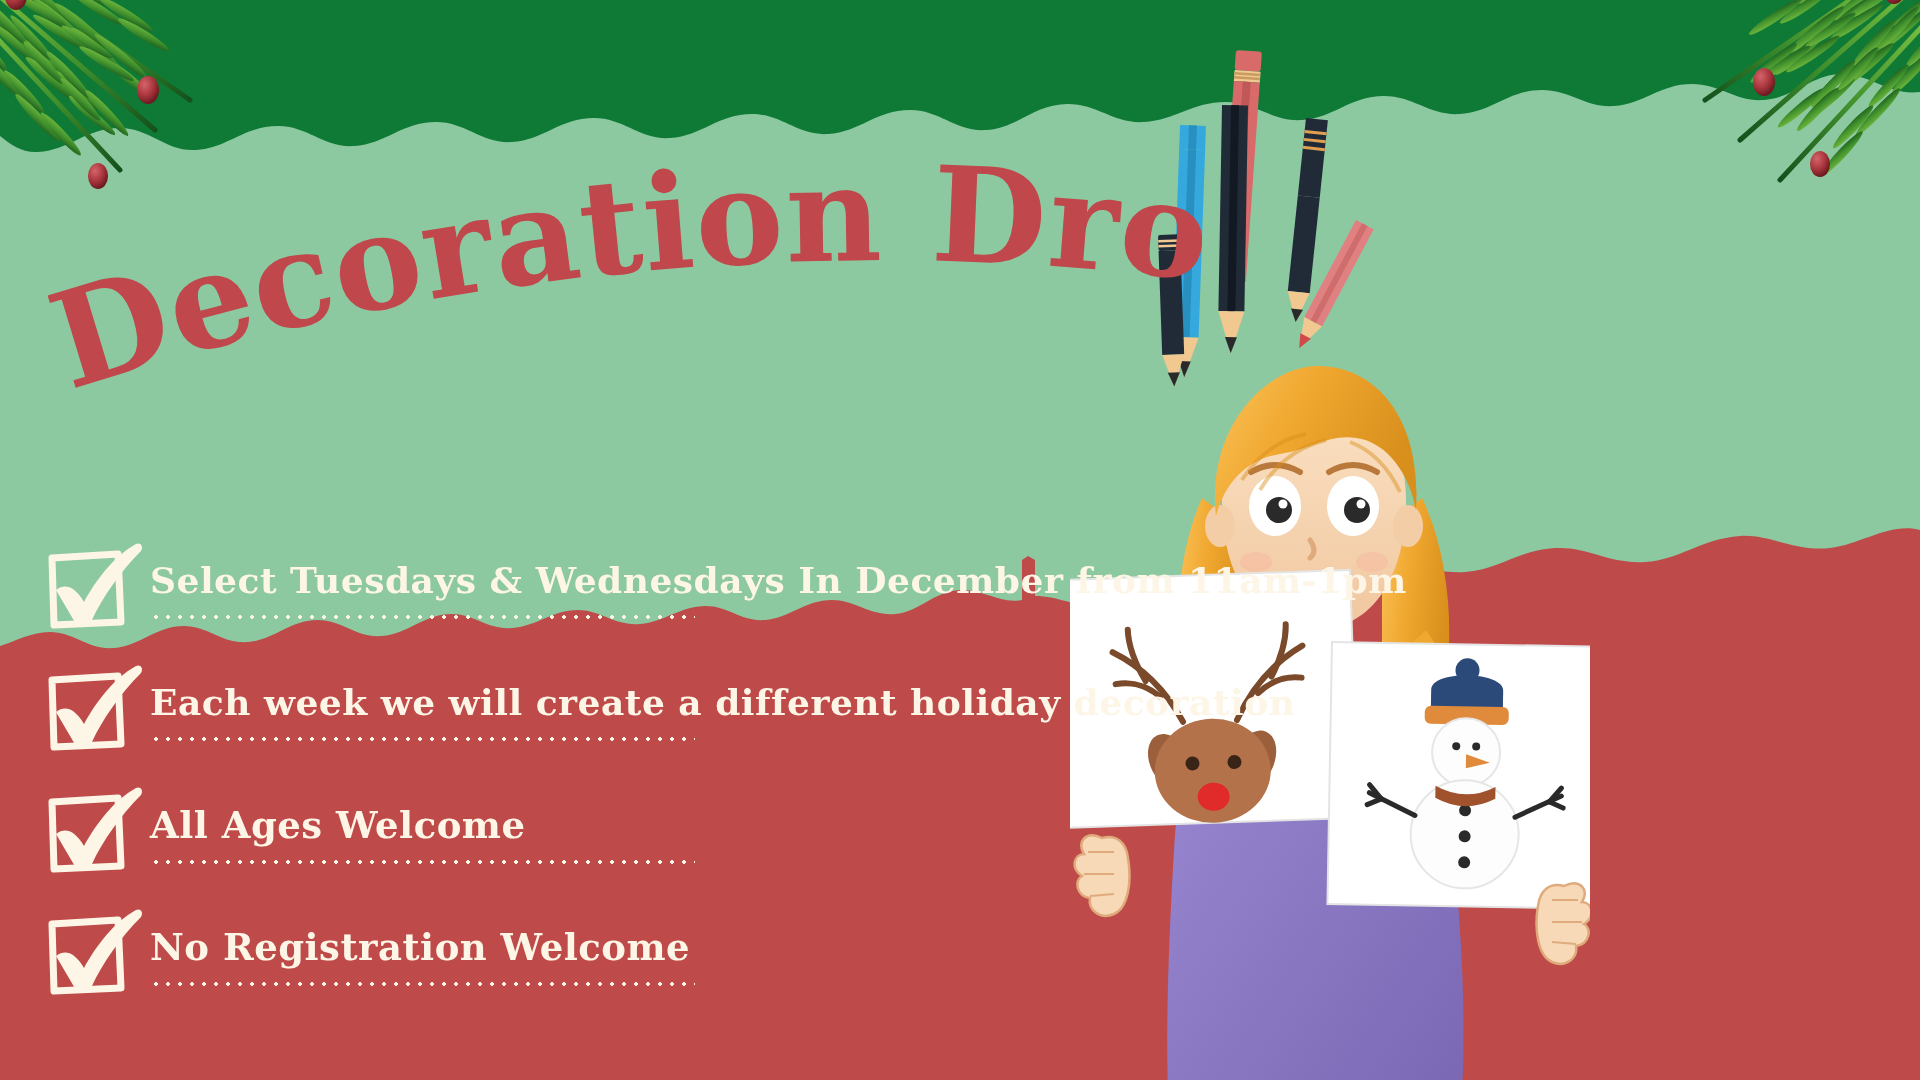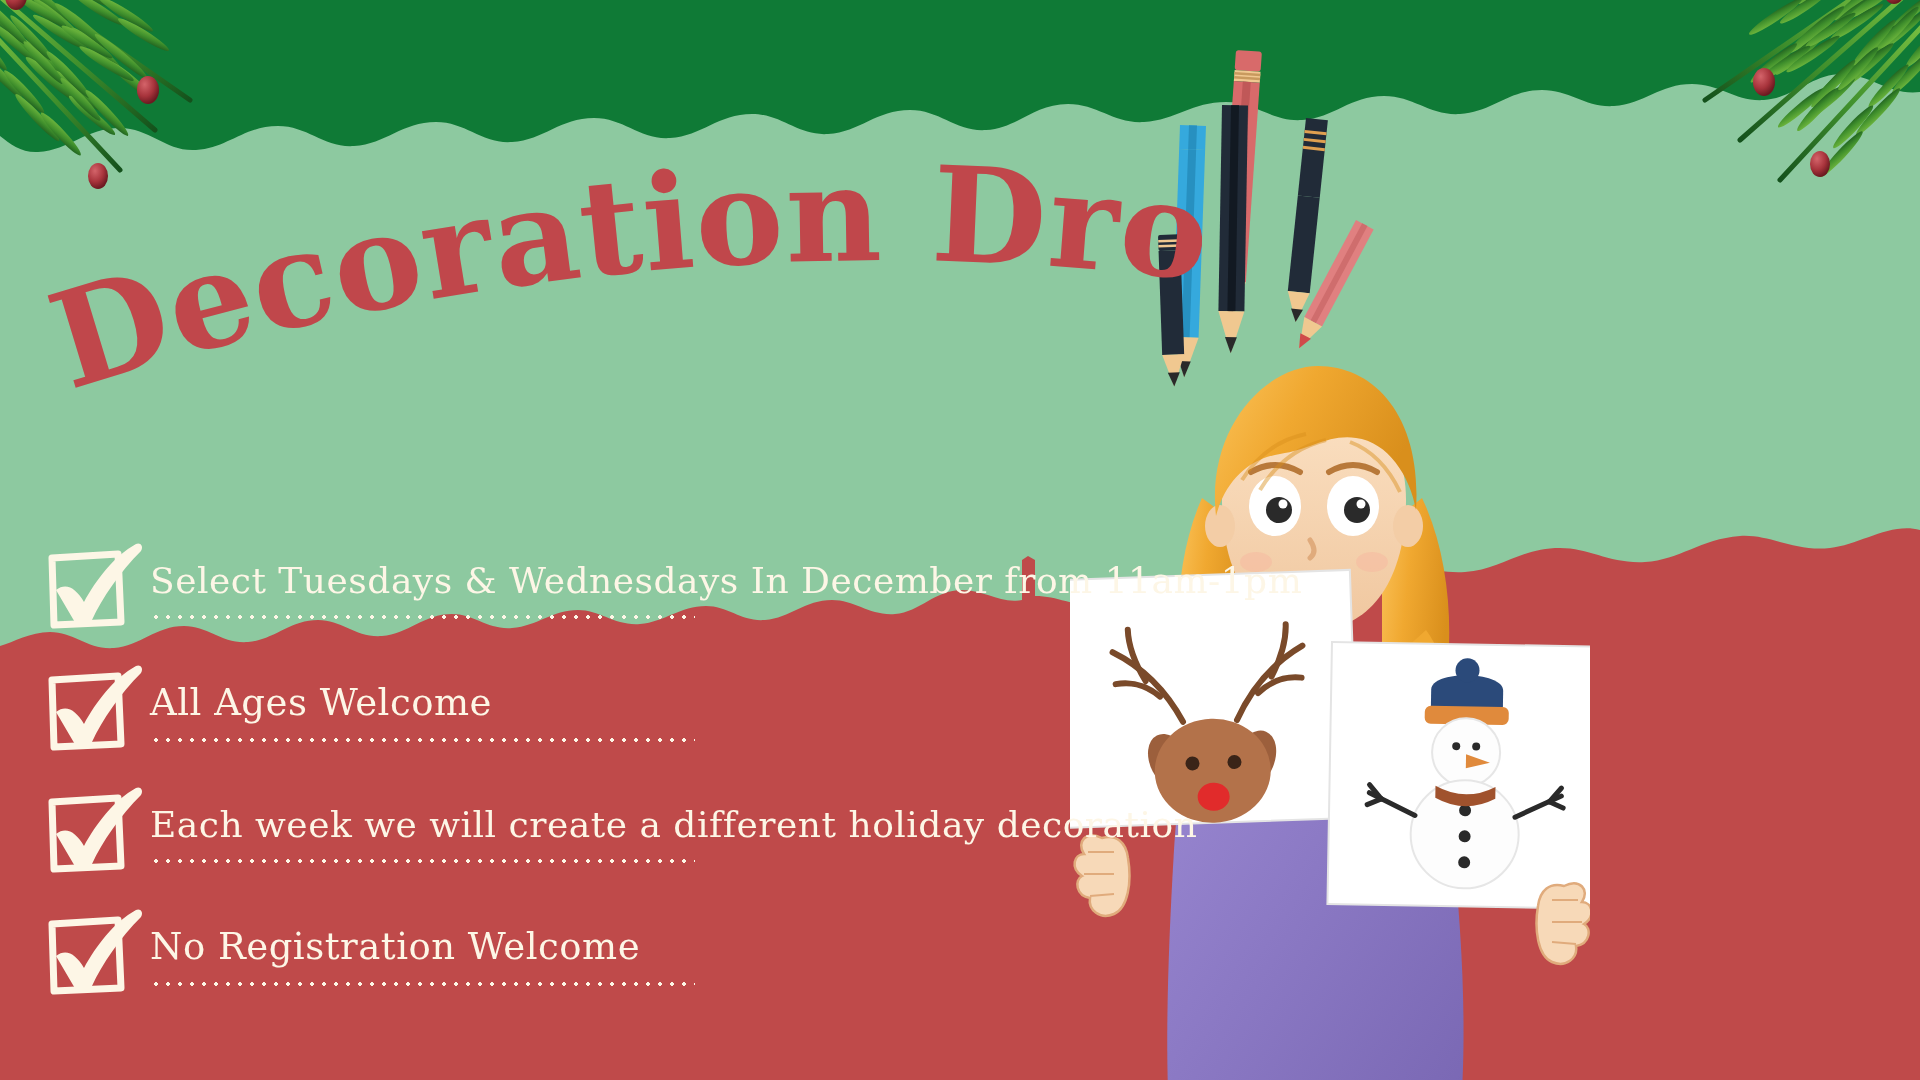--- a/index.html
+++ b/index.html
@@ -50,21 +50,21 @@
     flex:0 0 110px;
   }
   .check-box-icon svg { width:110px; height:96px; display:block; }
   .check-body {
     flex:1 1 auto;
     padding-top:22px;
     position:relative;
   }
   .check-text {
     font-family:"DejaVu Serif", serif;
-    font-weight:normal;
+    font-weight:bold;
     font-size:37px;
     line-height:1.05;
     color:#fdf6e6;
     letter-spacing:0.5px;
     white-space:nowrap;
   }
   .check-rule {
     margin-top:14px;
     width:545px;
     height:6px;
@@ -530,52 +530,52 @@
           <path fill="#fdf6e6" d="M16,50 C26,42 36,48 44,62 C56,40 74,16 96,4
             C100,2 104,6 101,11 C80,32 62,58 52,80 C47,90 38,88 33,79 Z"></path>
         </svg>
       </div>
       <div class="check-body">
         <div class="check-text">Select Tuesdays &amp; Wednesdays In December  from 11am-1pm</div>
         <div class="check-rule"></div>
       </div>
     </div>
 
+    <div class="check-row row-2">
+      <div class="check-box-icon">
+        <svg viewBox="0 0 110 96">
+          <g fill="none" stroke="#fdf6e6" stroke-width="7" stroke-linecap="round" stroke-linejoin="round">
+            <path d="M12,18 L78,14 L81,82 L14,85 Z"></path>
+          </g>
+          <path fill="#fdf6e6" d="M16,50 C26,42 36,48 44,62 C56,40 74,16 96,4
+            C100,2 104,6 101,11 C80,32 62,58 52,80 C47,90 38,88 33,79 Z"></path>
+        </svg>
+      </div>
+      <div class="check-body">
+        <div class="check-text"> Each week we will create a different holiday decoration</div>
+        <div class="check-rule"></div>
+      </div>
+    </div>
+
     <div class="check-row row-3">
       <div class="check-box-icon">
         <svg viewBox="0 0 110 96">
           <g fill="none" stroke="#fdf6e6" stroke-width="7" stroke-linecap="round" stroke-linejoin="round">
             <path d="M12,18 L78,14 L81,82 L14,85 Z"></path>
           </g>
           <path fill="#fdf6e6" d="M16,50 C26,42 36,48 44,62 C56,40 74,16 96,4
             C100,2 104,6 101,11 C80,32 62,58 52,80 C47,90 38,88 33,79 Z"></path>
         </svg>
       </div>
       <div class="check-body">
         <div class="check-text">All Ages Welcome</div>
         <div class="check-rule"></div>
       </div>
     </div>
 
-    <div class="check-row row-2">
-      <div class="check-box-icon">
-        <svg viewBox="0 0 110 96">
-          <g fill="none" stroke="#fdf6e6" stroke-width="7" stroke-linecap="round" stroke-linejoin="round">
-            <path d="M12,18 L78,14 L81,82 L14,85 Z"></path>
-          </g>
-          <path fill="#fdf6e6" d="M16,50 C26,42 36,48 44,62 C56,40 74,16 96,4
-            C100,2 104,6 101,11 C80,32 62,58 52,80 C47,90 38,88 33,79 Z"></path>
-        </svg>
-      </div>
-      <div class="check-body">
-        <div class="check-text"> Each week we will create a different holiday decoration</div>
-        <div class="check-rule"></div>
-      </div>
-    </div>
-
     <div class="check-row row-4">
       <div class="check-box-icon">
         <svg viewBox="0 0 110 96">
           <g fill="none" stroke="#fdf6e6" stroke-width="7" stroke-linecap="round" stroke-linejoin="round">
             <path d="M12,18 L78,14 L81,82 L14,85 Z"></path>
           </g>
           <path fill="#fdf6e6" d="M16,50 C26,42 36,48 44,62 C56,40 74,16 96,4
             C100,2 104,6 101,11 C80,32 62,58 52,80 C47,90 38,88 33,79 Z"></path>
         </svg>
       </div>

